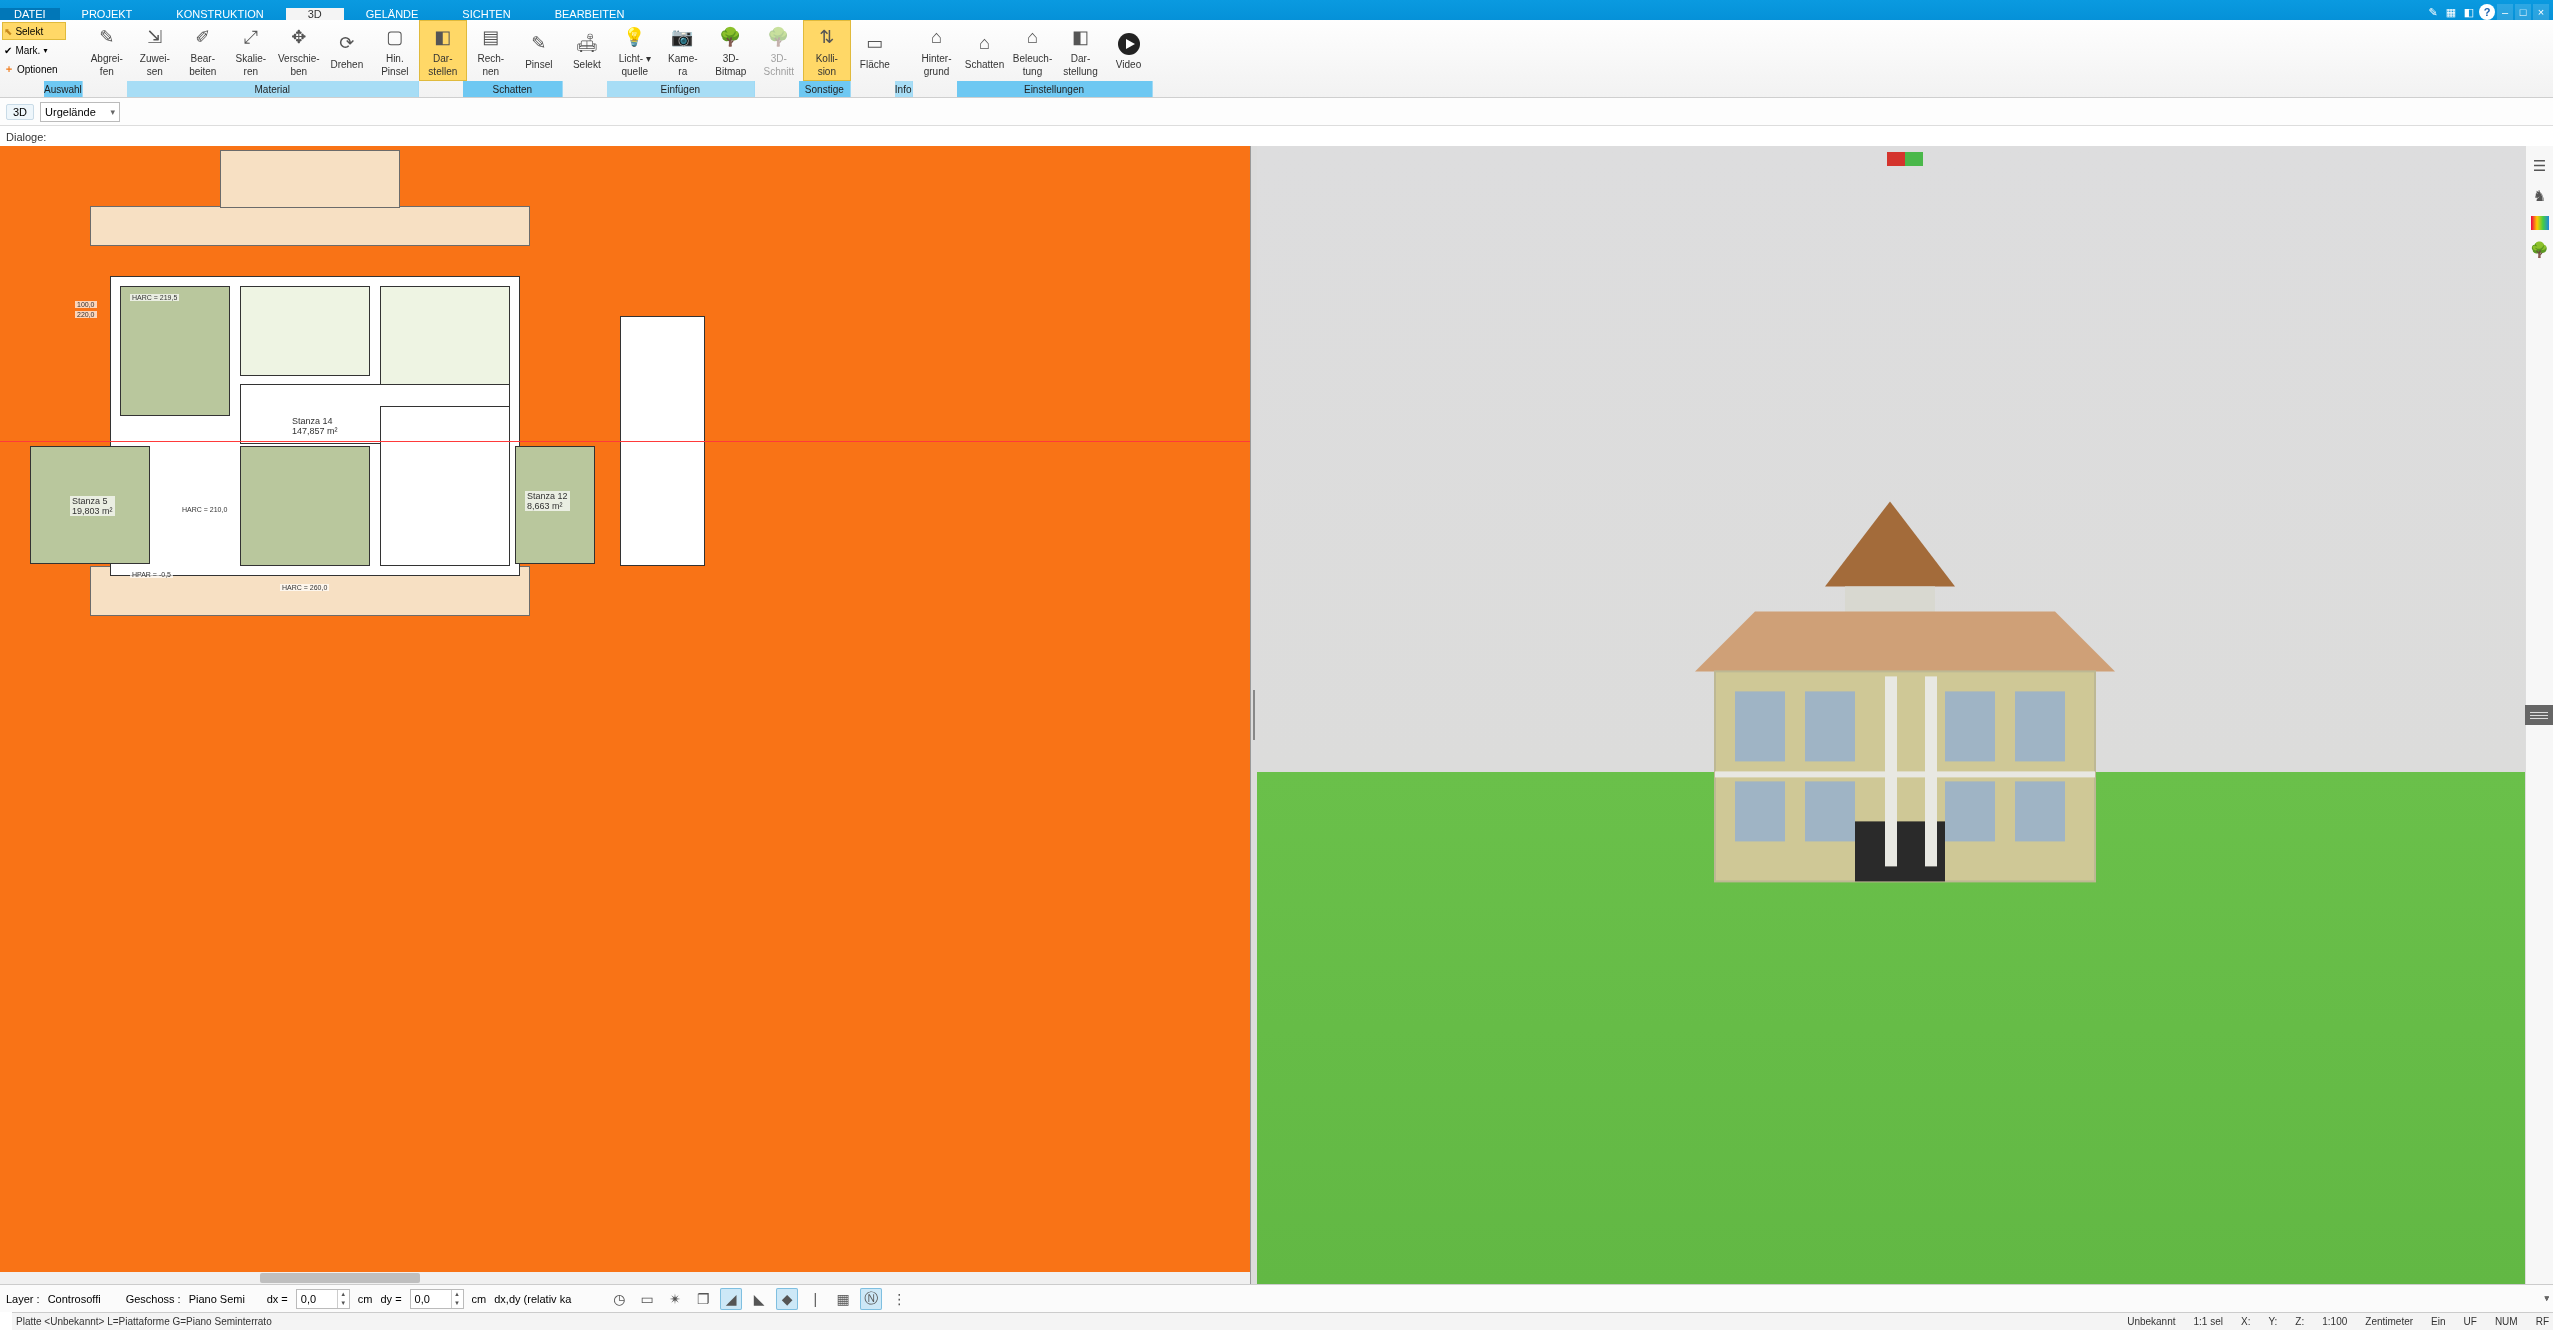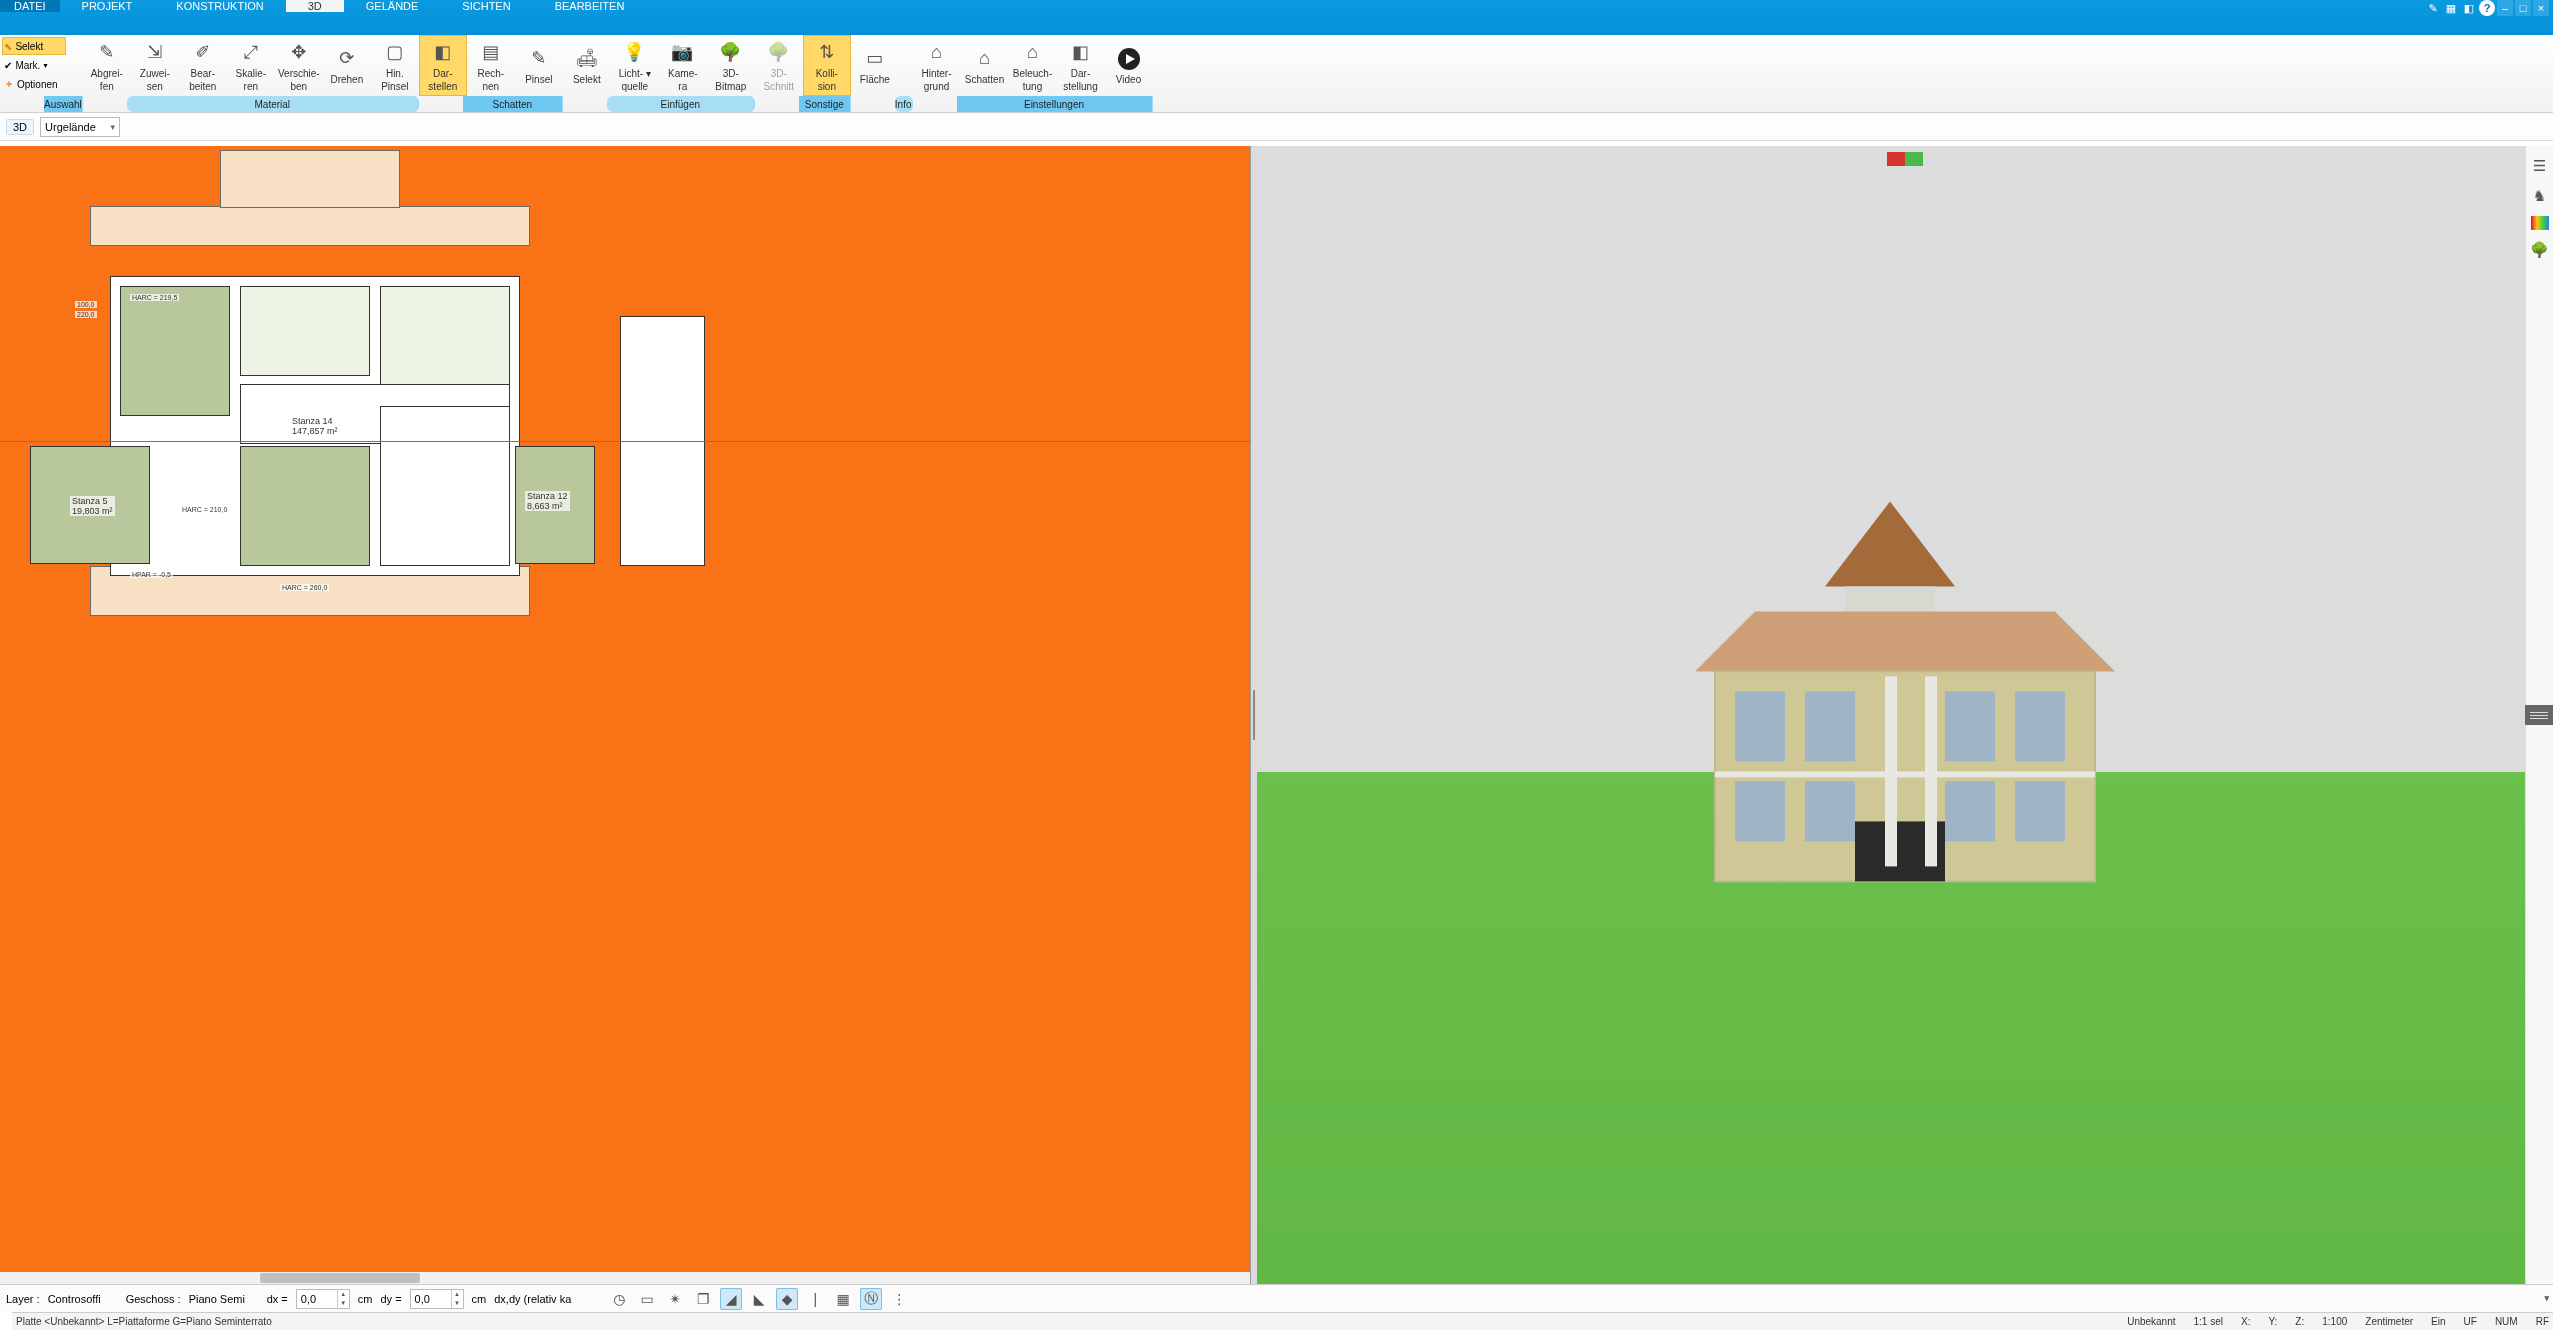--- a/index.html
+++ b/index.html
@@ -1,33 +1,33 @@
 <!DOCTYPE html>
 <html><head>
 <meta charset="utf-8">
 <style>
 * { margin: 0; padding: 0; box-sizing: border-box; font-family: "Segoe UI", Tahoma, sans-serif; }
 html, body { width: 100%; height: 100%; overflow: hidden; background: #fff; }
 
 
-.menu-bar { display: flex; height: 35px; background: linear-gradient(#0a9ae0,#0591d8); align-items: flex-start; font-size: 11px; }
+.menu-bar { display: flex; height: 20px; background: linear-gradient(#0a9ae0,#0591d8); align-items: flex-end; font-size: 11px; }
 .menu-item { padding: 0 22px; display:flex; align-items:center; color: #fff; cursor: pointer; }
 .menu-item.dark { background:#0177b8; padding:0 14px; }
 .menu-item.active { background:#f4f4f4; color:#333; }
 .menu-spacer { flex:1; }
 .menu-icons { display:flex; gap:2px; align-items:center; padding-right:4px; }
 .menu-icons span, .menu-icons .winbtn { width:16px; height:16px; display:flex; align-items:center; justify-content:center; color:#fff; font-size:11px; cursor:pointer; }
 .winbtn { background: rgba(255,255,255,0.15); }
 
 
 .ribbon { display:flex; height:78px; background:linear-gradient(#fefefe,#f2f2f2); border-bottom:1px solid #cfcfcf; }
 .ribbon-group { display:flex; flex-direction:column; border-right:0; }
 .ribbon-group-items { display:flex; align-items:stretch; height:62px; }
 .ribbon-group-label { height:16px; font-size:10px; text-align:center; background:#6ec8f2; color:#1f1f1f; display:flex; align-items:center; justify-content:center; border-right:1px solid #9fd9f5;margin-left:44px; }
-.ribbon-group-label.alt { background:#a7ddf5;border-radius:6px; }
+.ribbon-group-label.alt { background:#a7ddf5; }
 .rbtn { display:flex; flex-direction:column; align-items:center; justify-content:center; width:48px; font-size:10px; text-align:center; line-height:1.1; color:#333; cursor:pointer; padding:2px 1px; gap:2px;}
 .rbtn.active { background:#ffd867; box-shadow: inset 0 0 0 1px #e0ba3c; }
 .rbtn .ico { width:26px; height:26px; display:flex; align-items:center; justify-content:center; font-size:18px; color:#555; }
 .rbtn .ico svg { width:24px; height:24px; }
 .select-col { width:68px; display:flex; flex-direction:column; justify-content:flex-start; padding:2px; gap:1px; font-size:10px; }
 .select-col div { display:flex; align-items:center; gap:3px; height:18px; padding:0 2px; cursor:pointer;}
 .select-col .sel-active { background:#ffd867; box-shadow: inset 0 0 0 1px #e0ba3c; }
 .plus { color:#f07a1a; font-weight:bold; }
 
 

